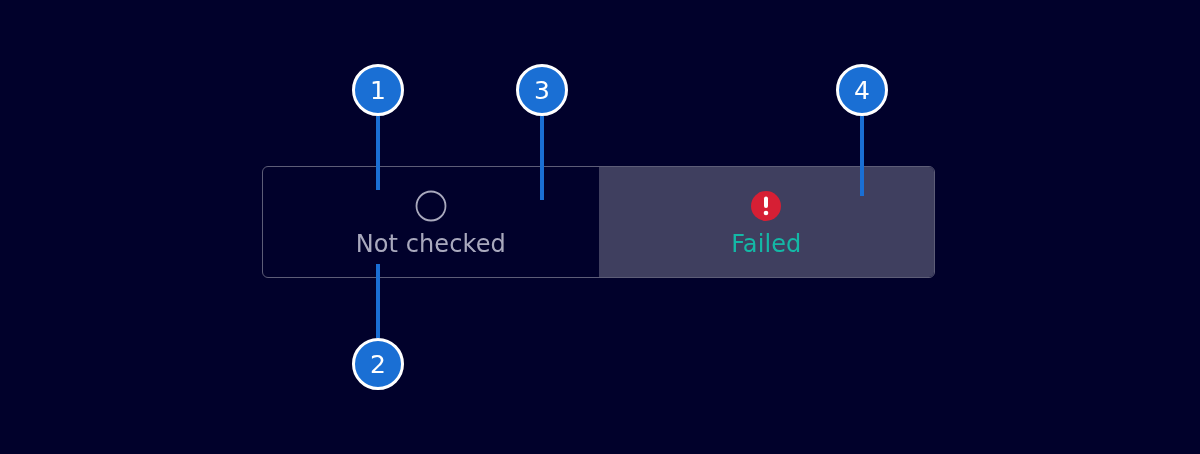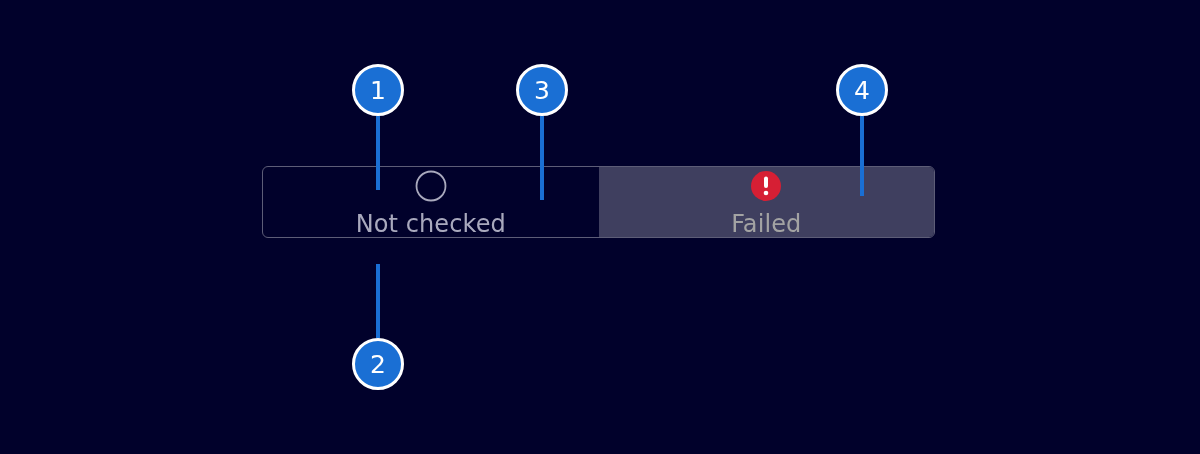--- a/index.html
+++ b/index.html
@@ -22,21 +22,21 @@
     width: 1200px;
     height: 454px;
   }
 
   
   .segmented-control {
     position: absolute;
     left: 262px;
     top: 166px;
     width: 673px;
-    height: 72px;
+    height: 112px;
     border: 1px solid #5d5d77;
     border-radius: 6px;
     box-sizing: border-box;
     display: flex;
     align-items: stretch;
     overflow: hidden;
   }
   .segment {
     flex: 1 1 0;
     display: flex;
@@ -52,21 +52,21 @@
     background: #3f3f5f;
   }
   .segment-label {
     font-size: 24px;
     line-height: 1;
     color: #a9a9bd;
     letter-spacing: 0.1px;
     white-space: nowrap;
   }
   .segment.selected .segment-label {
-    color: #a3a3a3;
+    color: #14b8a6;
   }
   .segment-icon {
     width: 34px;
     height: 34px;
     display: block;
   }
 
   
   .callout {
     position: absolute;

